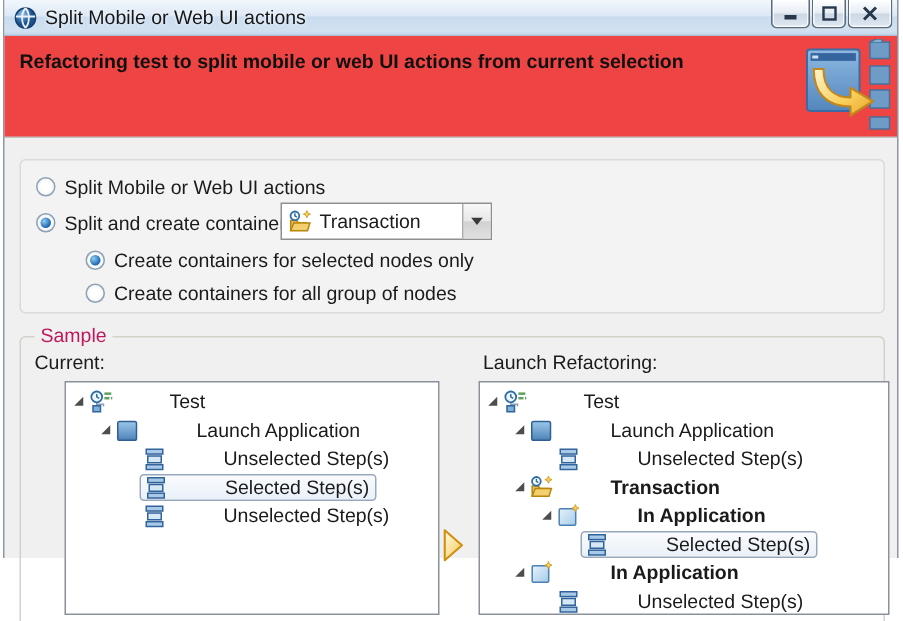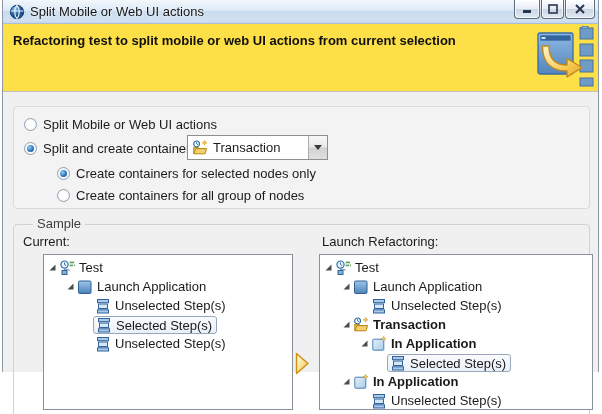--- a/index.html
+++ b/index.html
@@ -30,21 +30,21 @@
     border-radius: 0 0 4px 4px;
     background: linear-gradient(#fdfeff, #e7edf5 48%, #ccd7e4 52%, #dfe8f2);
     display: flex; align-items: center; justify-content: center;
     box-shadow: inset 0 0 0 1px rgba(255,255,255,.75);
     color: #27374b; font-size: 10px; font-weight: bold; line-height: 1;
   }
   .win-btn.min { width: 26px; } .win-btn.max { width: 23px; } .win-btn.close { width: 30px; }
   
   .header {
     position: absolute; left: 0; top: 24px; right: 0; height: 68px;
-    background: #fde047; border-bottom: 1px solid #c3c3c3;
+    background: #ef4444; border-bottom: 1px solid #c3c3c3;
   }
   .header-msg {
     position: absolute; left: 10px; top: 9px; width: 470px;
     font-weight: bold; font-size: 13px; color: #101010;
   }
   .banner-icon { position: absolute; right: 4px; top: 2px; }
   
   .options-box {
     position: absolute; left: 10px; top: 106px; width: 577px; height: 103px;
     border: 1px solid #dadada; border-radius: 4px; background: #f3f3f3;
@@ -73,40 +73,40 @@
     width: 19px; height: 100%; border-left: 1px solid #ababab; flex: none;
     background: linear-gradient(#f8f8f8, #e8e8e8 48%, #d2d2d2 52%, #e0e0e0);
     display: flex; align-items: center; justify-content: center;
   }
   
   .sample-group {
     position: absolute; left: 10px; top: 224px; width: 577px; height: 200px;
     border: 1px solid #d2d2ca; border-radius: 4px;
   }
   .group-label {
-    position: absolute; left: 19px; top: -9px; padding: 0 4px;
-    background: #f0f0f0; color: #404040;
+    position: absolute; left: 9px; top: -9px; padding: 0 4px;
+    background: #f0f0f0; color: #be185d;
   }
   .tree-caption { position: absolute; top: 9px; }
   .cap-current { left: 9px; text-align: center; }
   .cap-after { left: 308px; }
   .tree-panel {
     position: absolute; top: 29px; height: 156px; background: #ffffff;
     border: 1px solid #8a919c; overflow: hidden; padding-top: 3px;
   }
   .tree-left  { left: 29px;  width: 250px; }
   .tree-right { left: 305px; width: 274px; }
   .trow { height: 19px; display: flex; align-items: center; white-space: nowrap; }
   .trow .indent { flex: none; }
   .twisty { width: 11px; flex: none; display: flex; align-items: center; }
   .ticon { width: 16px; height: 16px; flex: none; margin-right: 4px; display: flex; align-items: center; justify-content: center; }
-  .tlabel { color: #1a1a1a; }
+  .tlabel { color: #1a1a1a; margin-left: 34px; }
   .trow.bold .tlabel { font-weight: bold; }
   .selwrap {
-    display: flex; align-items: flex-end; height: 18px; padding: 0 4px 0 2px; margin-left: -2px;
+    display: flex; align-items: center; height: 18px; padding: 0 4px 0 2px; margin-left: -2px;
     border: 1px solid #98a8bc; border-radius: 3px;
     background: linear-gradient(#f9fbfd, #e9f0f8);
   }
   .selwrap .ticon { margin-right: 4px; }
   .transfer-arrow { position: absolute; left: 281px; top: 127px; }
 </style>
 </head>
 <body>
 
 <div class="window">

